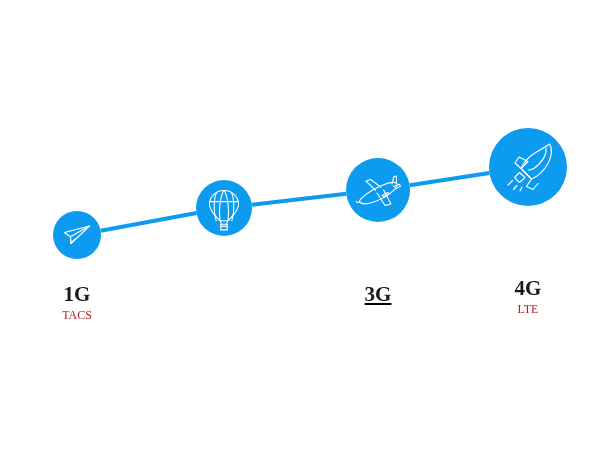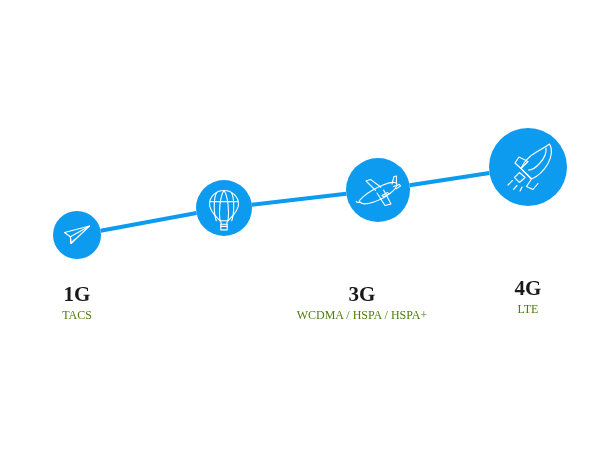--- a/index.html
+++ b/index.html
@@ -40,21 +40,21 @@
     line-height: 23px;
     color: #1a1a1a;
     letter-spacing: 0px;
   }
   .gen-tech {
     display: block;
     font-family: "Liberation Serif", "DejaVu Serif", serif;
     font-weight: normal;
     font-size: 12px;
     line-height: 16px;
-    color: #4d7c0f;
+    color: #b91c1c;
     margin-top: 1px;
   }
 </style>
 </head>
 <body style="background: rgb(255, 255, 255);">
 
 <div id="infographic">
 
   <svg class="timeline-svg" viewBox="0 0 600 450" xmlns="http://www.w3.org/2000/svg">
 
@@ -151,23 +151,22 @@
       </g>
     </g>
   </svg>
 
   <div class="node-label" style="left:77px; top:283px;">
     <span class="gen-name">1G</span>
     <span class="gen-tech">TACS</span>
   </div>
 
 
-  <div class="node-label" style="left:362px; top:283px;">
+  <div class="node-label" style="left:378px; top:283px;text-decoration:underline;">
     <span class="gen-name">3G</span>
-    <span class="gen-tech">WCDMA / HSPA / HSPA+</span>
   </div>
 
   <div class="node-label" style="left:528px; top:277px;">
     <span class="gen-name">4G</span>
     <span class="gen-tech">LTE</span>
   </div>
 
 </div>
 
 </body></html>

